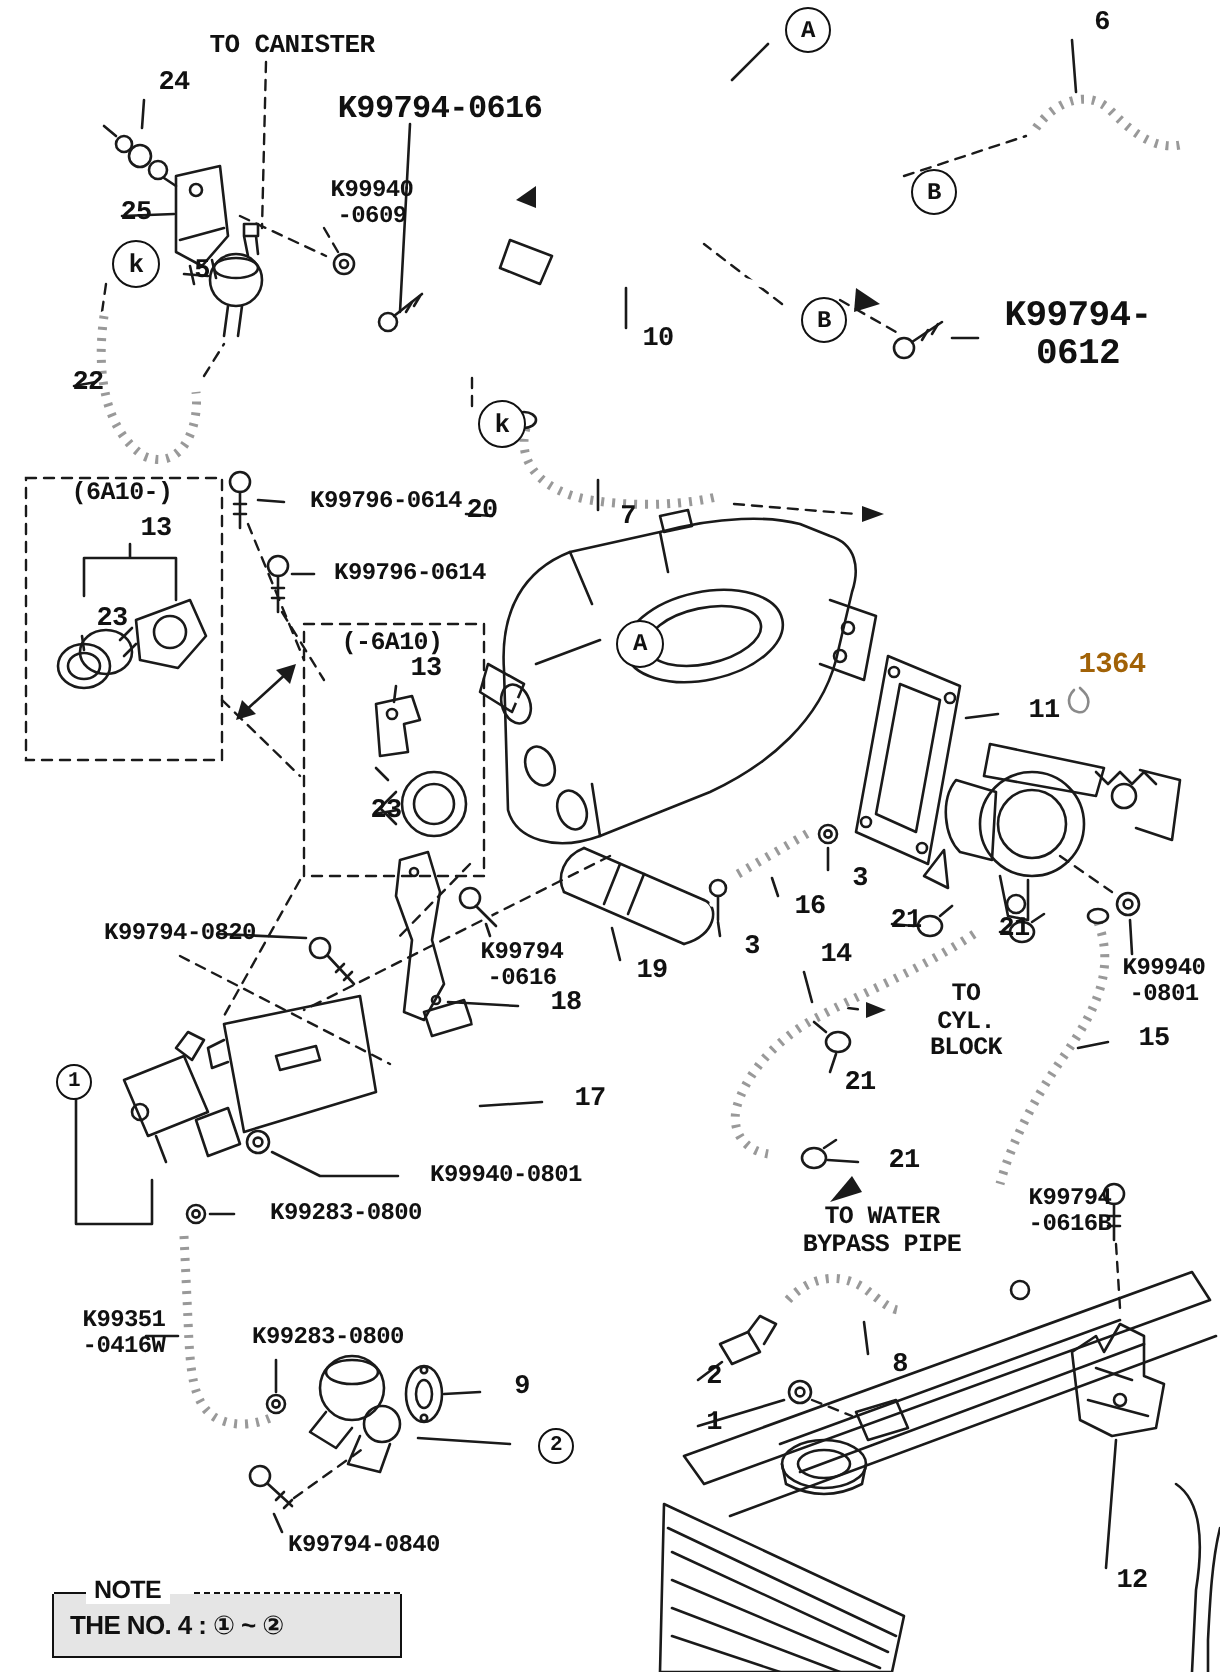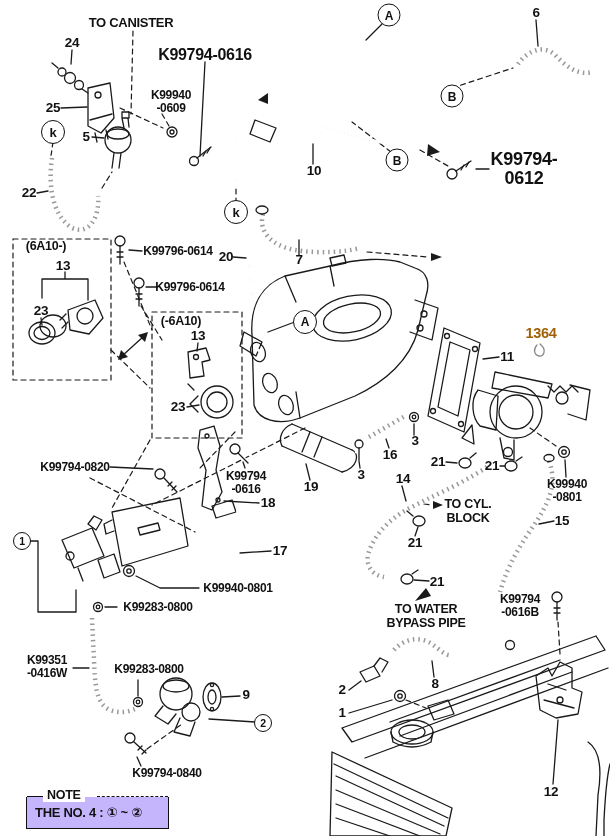--- a/index.html
+++ b/index.html
@@ -1,42 +1,42 @@
 <!DOCTYPE html>
 <html><head>
 <meta charset="utf-8">
 <style>
   html,body{margin:0;padding:0;background:#fff;}
   #stage{
     position:relative;width:610px;height:836px;background:#fff;overflow:hidden;
     font-family:"Liberation Sans","DejaVu Sans",sans-serif;
   }
   #stage svg{position:absolute;left:0;top:0;}
-  #labels-layer{position:absolute;left:0;top:0;width:518px;height:836px;pointer-events:none;}
+  #labels-layer{position:absolute;left:15px;top:0;width:518px;height:836px;pointer-events:none;font-family:Liberation Mono, monospace;}
   .callout{
     position:absolute;transform:translate(-50%,-50%);
     white-space:pre-line;text-align:center;
     font-weight:bold;color:#111;line-height:1.08;letter-spacing:-0.3px;
   }
   .callout.circle{
     border:1.6px solid #111;border-radius:50%;
     display:flex;align-items:center;justify-content:center;
     line-height:1;background:#fff;
   }
   
   .s{stroke:#1a1a1a;fill:none;stroke-width:1.3;stroke-linecap:round;stroke-linejoin:round;}
   .d{stroke:#1a1a1a;fill:none;stroke-width:1.2;stroke-dasharray:5 4;stroke-linecap:round;}
   .w{stroke:#ffffff;fill:none;stroke-linecap:round;stroke-linejoin:round;}
   .c{stroke:#333;fill:none;stroke-width:4.5;stroke-linecap:butt;stroke-dasharray:1.5 4;opacity:.5;}
   .f{fill:#1a1a1a;stroke:none;}
   .g{stroke:#8a8a8a;}
   
   .note-box{
     position:absolute;left:26px;top:797px;width:141px;height:31px;
-    border:1.3px solid #111;border-top:none;background:#c4b5fd;
+    border:1.3px solid #111;border-top:none;background:#e5e5e5;padding-left:32px;
   }
   .note-box .nb-top-left{position:absolute;top:-1px;left:0;width:16px;border-top:1.3px solid #111;}
   .note-box .nb-top-right{position:absolute;top:-1px;left:70px;right:0;border-top:1.6px dashed #111;}
   .note-box .nb-title{
     position:absolute;top:-9px;left:16px;background:#fff;padding:0 4px;
     font-weight:bold;font-size:12.5px;color:#111;letter-spacing:-0.3px;
   }
   .note-box .nb-text{
     position:absolute;left:8px;top:8px;right:4px;
     font-weight:bold;font-size:13px;color:#111;letter-spacing:-0.3px;white-space:nowrap;

